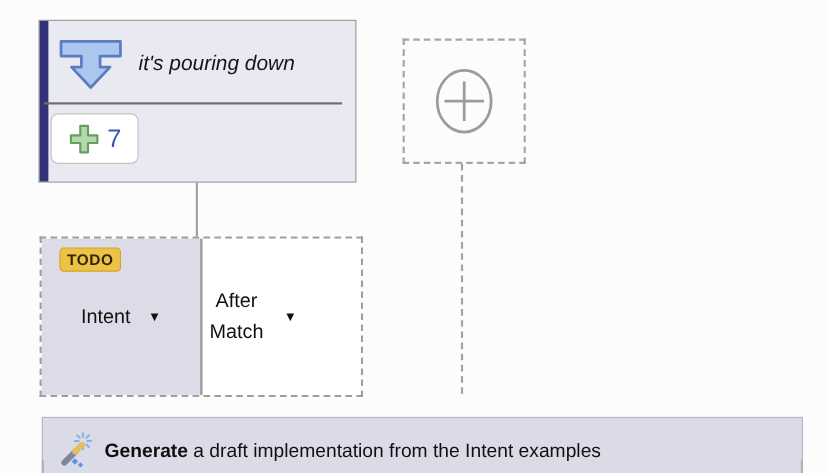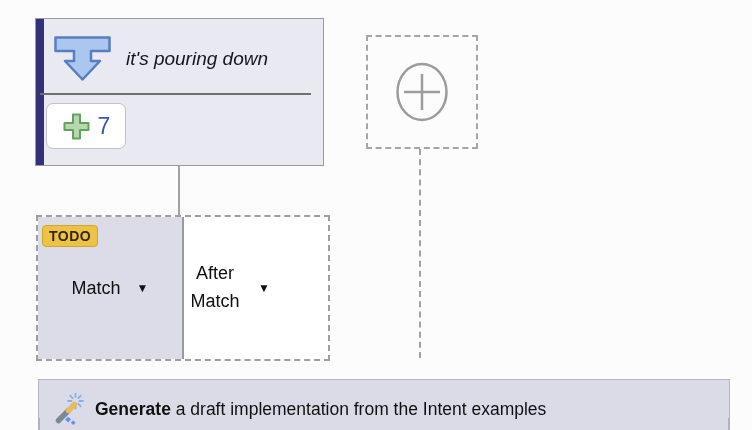--- a/index.html
+++ b/index.html
@@ -41,21 +41,21 @@
   .match-card {
     position:absolute; left:36px; top:215px; width:294px; height:146px;
     border:2px dashed #9e9e9e; box-sizing:border-box; display:flex;
   }
   .match-cell {
     width:144px; background:#dcdce8; border-right:2px solid #9a9a9a;
     position:relative; display:flex; align-items:center; justify-content:center; gap:16px;
     cursor:pointer;
   }
   .todo-badge {
-    position:absolute; left:4px; top:8px;
+    position:absolute; left:16px; top:8px;
     background:#ecc344; border:1px solid #cfa62c; border-radius:4px;
     font-size:14px; font-weight:bold; color:#33260a; padding:2px 6px; letter-spacing:0.5px;
   }
   .cell-label { font-size:18px; color:#101010; }
   .after-label { width:62px; text-align:center; line-height:1.55; }
   .dropdown-arrow { font-size:12px; color:#101010; }
   .after-cell {
     flex:1; background:#ffffff;
     display:flex; align-items:center; gap:12px; cursor:pointer;
   }
@@ -107,21 +107,21 @@
       </svg>
     </span>
   </div>
 
   <div class="connector-solid"></div>
   <div class="connector-dashed"></div>
 
   <div class="match-card">
     <div class="match-cell">
       <span class="todo-badge">TODO</span>
-      <span class="cell-label">Match</span>
+      <span class="cell-label">Intent</span>
       <span class="dropdown-arrow">▼</span>
     </div>
     <div class="after-cell">
       <span class="cell-label after-label">After Match</span>
       <span class="dropdown-arrow">▼</span>
     </div>
   </div>
 
   <div class="action-bar">
     <span>

